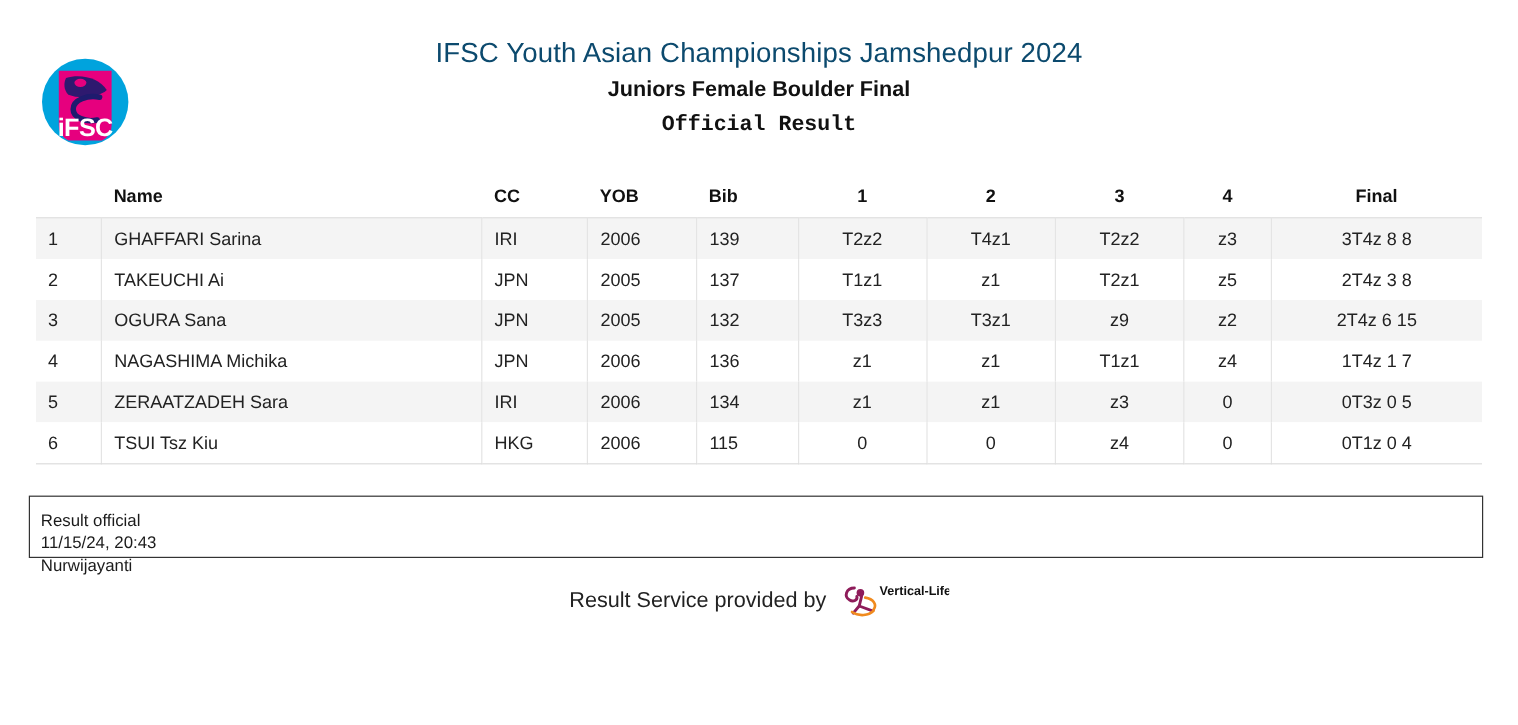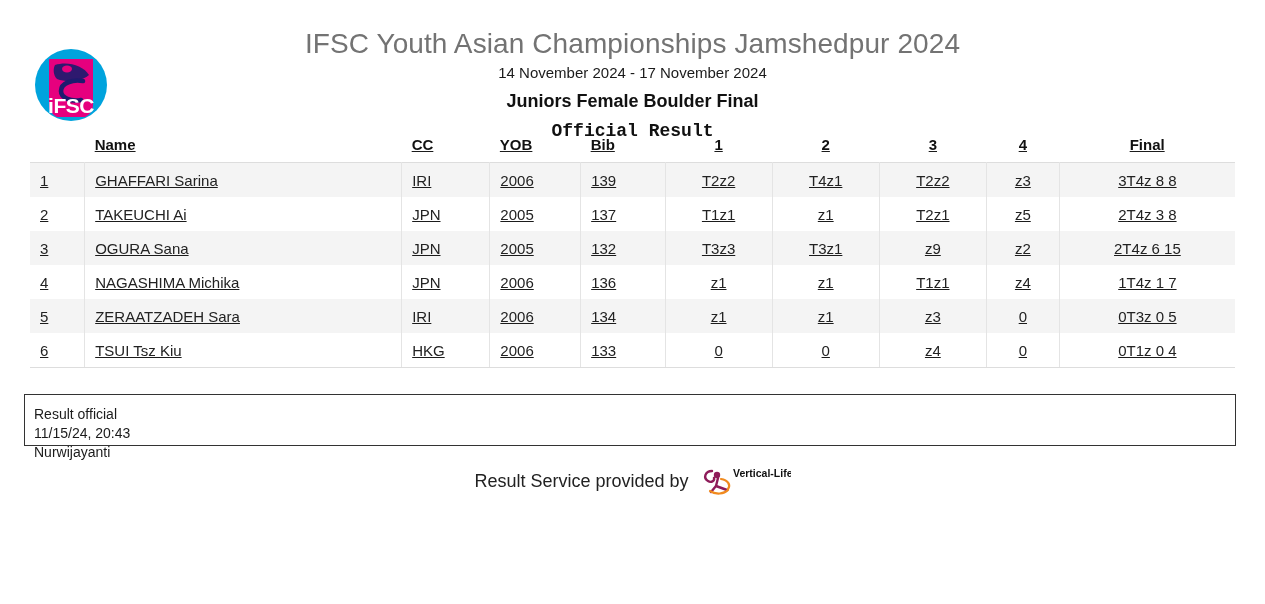--- a/index.html
+++ b/index.html
@@ -27,24 +27,24 @@
     left: 33px;
     top: 47px;
     width: 76px;
     height: 76px;
   }
   .titles {
     text-align: center;
     padding-top: 30px;
   }
   .event-title {
-    font-size: 28px;
+    font-size: 23px;
     font-weight: 400;
     line-height: 28px;
-    color: #737373;
+    color: #0c4a6e;
     letter-spacing: 0.1px;
     text-align: center;
   }
   .event-dates {
     font-size: 15px;
     font-weight: 400;
     line-height: 24px;
     margin-top: 3px;
     color: #1b1b1b;
   }
@@ -59,22 +59,21 @@
     font-size: 18px;
     font-weight: bold;
     line-height: 25px;
     margin-top: 5px;
     color: #111;
     font-family: Liberation Mono, monospace;
   }
 
   
   .results-wrap {
-    margin: 10px 30px 0 30px;
-    text-decoration: underline;
+    margin: 29px 30px 0 30px;
   }
   table.results {
     width: 1205px;
     border-collapse: collapse;
     font-size: 15px;
   }
   table.results thead th {
     font-size: 15px;
     font-weight: bold;
     padding: 4px 10px 9px 10px;
@@ -184,21 +183,20 @@
       <path d="M16 12 H60 V58 Q60 66 52 70 H24 Q16 66 16 58 Z" fill="#E6007E"></path>
       <path d="M22 18 C34 14 50 18 56 28 C50 34 34 36 24 32 C20 28 20 22 22 18 Z" fill="#1E1B6E" opacity="0.92"></path>
       <ellipse cx="34" cy="22" rx="5" ry="3.4" fill="#E6007E"></ellipse>
       <path d="M50 34 C40 32 28 36 28 44 C28 51 38 55 48 53" stroke="#1E1B6E" stroke-width="4.6" fill="none" stroke-linecap="round"></path>
       <text x="38" y="66" font-family="Liberation Sans, sans-serif" font-size="21" font-weight="bold" fill="#ffffff" text-anchor="middle" letter-spacing="-0.5">iFSC</text>
     </svg>
   </div>
 
   <div class="titles">
     <div class="event-title">IFSC Youth Asian Championships Jamshedpur 2024</div>
-    <div class="event-dates">14 November 2024 - 17 November 2024</div>
     <div class="category">Juniors Female Boulder Final</div>
     <div class="result-status">Official Result</div>
   </div>
 </div>
 
 <div class="results-wrap">
   <table class="results">
     <thead>
       <tr>
         <th class="c-rank"></th>
@@ -272,21 +270,21 @@
           <td class="c-boulder">z1</td>
           <td class="c-boulder">z3</td>
           <td class="c-b4">0</td>
           <td class="c-final">0T3z 0 5</td>
         </tr>
         <tr class="even">
           <td class="c-rank">6</td>
           <td class="c-name">TSUI Tsz Kiu</td>
           <td class="c-cc">HKG</td>
           <td class="c-yob">2006</td>
-          <td class="c-bib">133</td>
+          <td class="c-bib">115</td>
           <td class="c-boulder">0</td>
           <td class="c-boulder">0</td>
           <td class="c-boulder">z4</td>
           <td class="c-b4">0</td>
           <td class="c-final">0T1z 0 4</td>
         </tr>
       </tbody>
   </table>
 </div>
 

